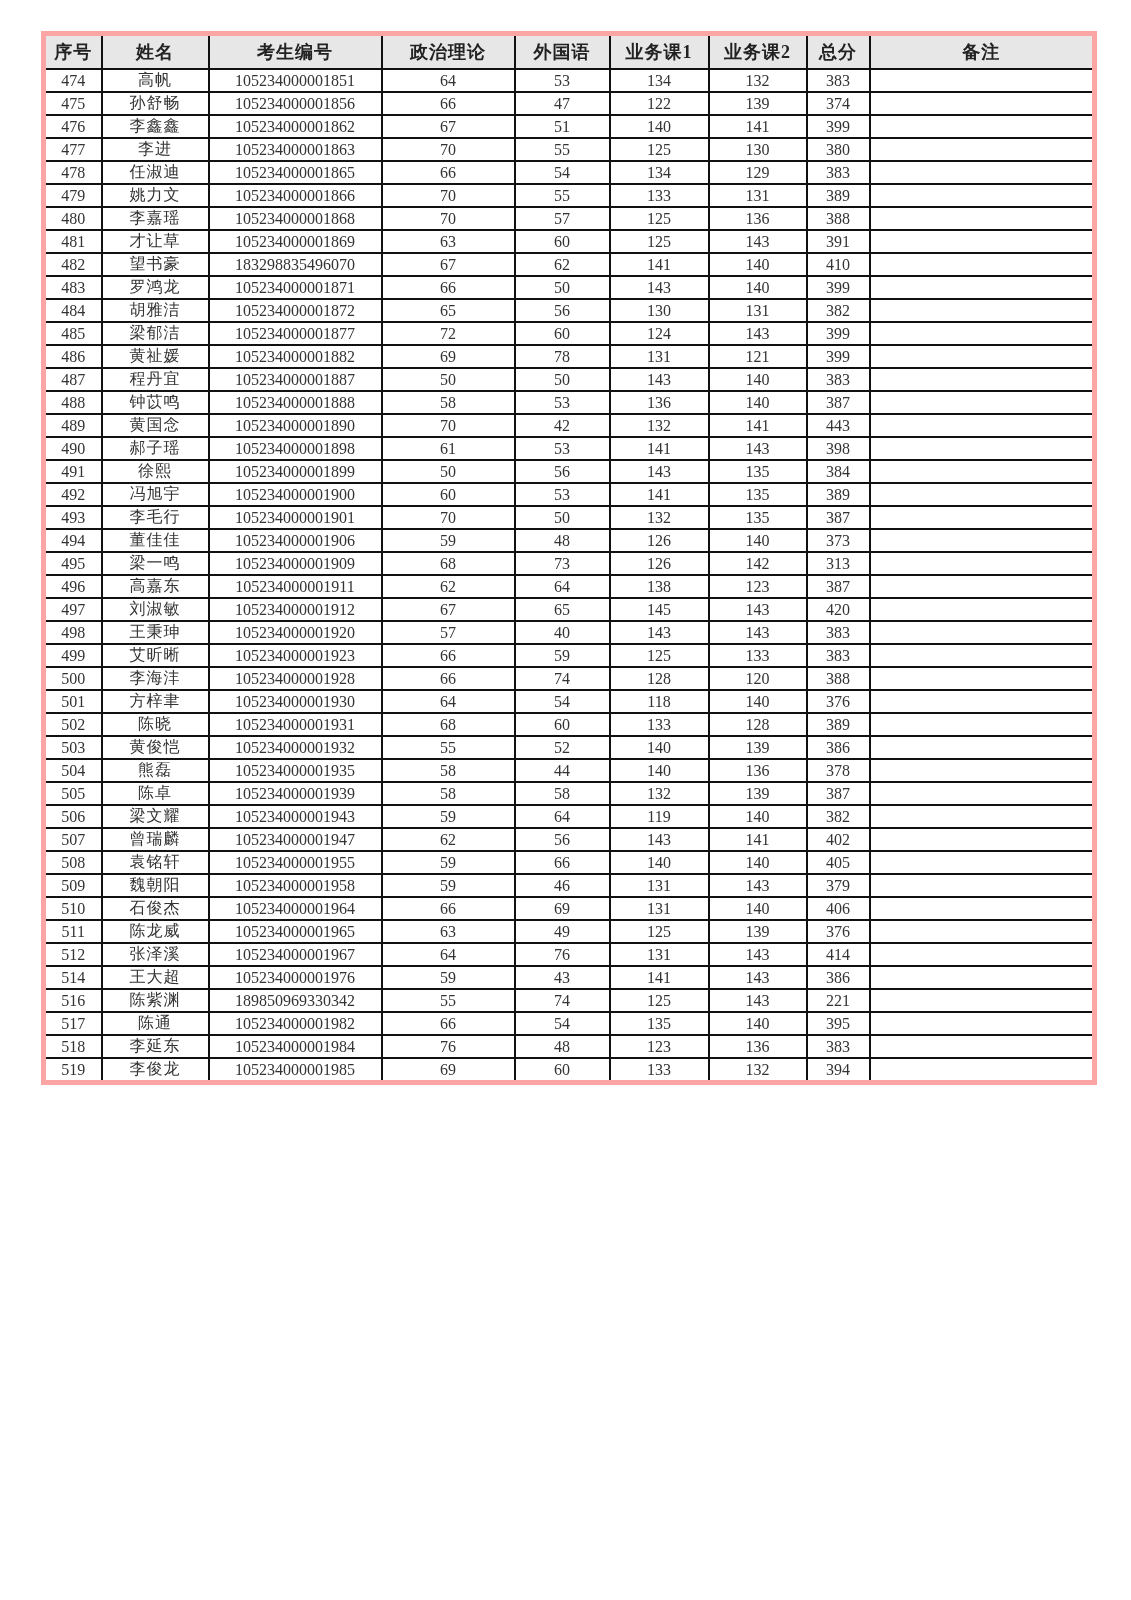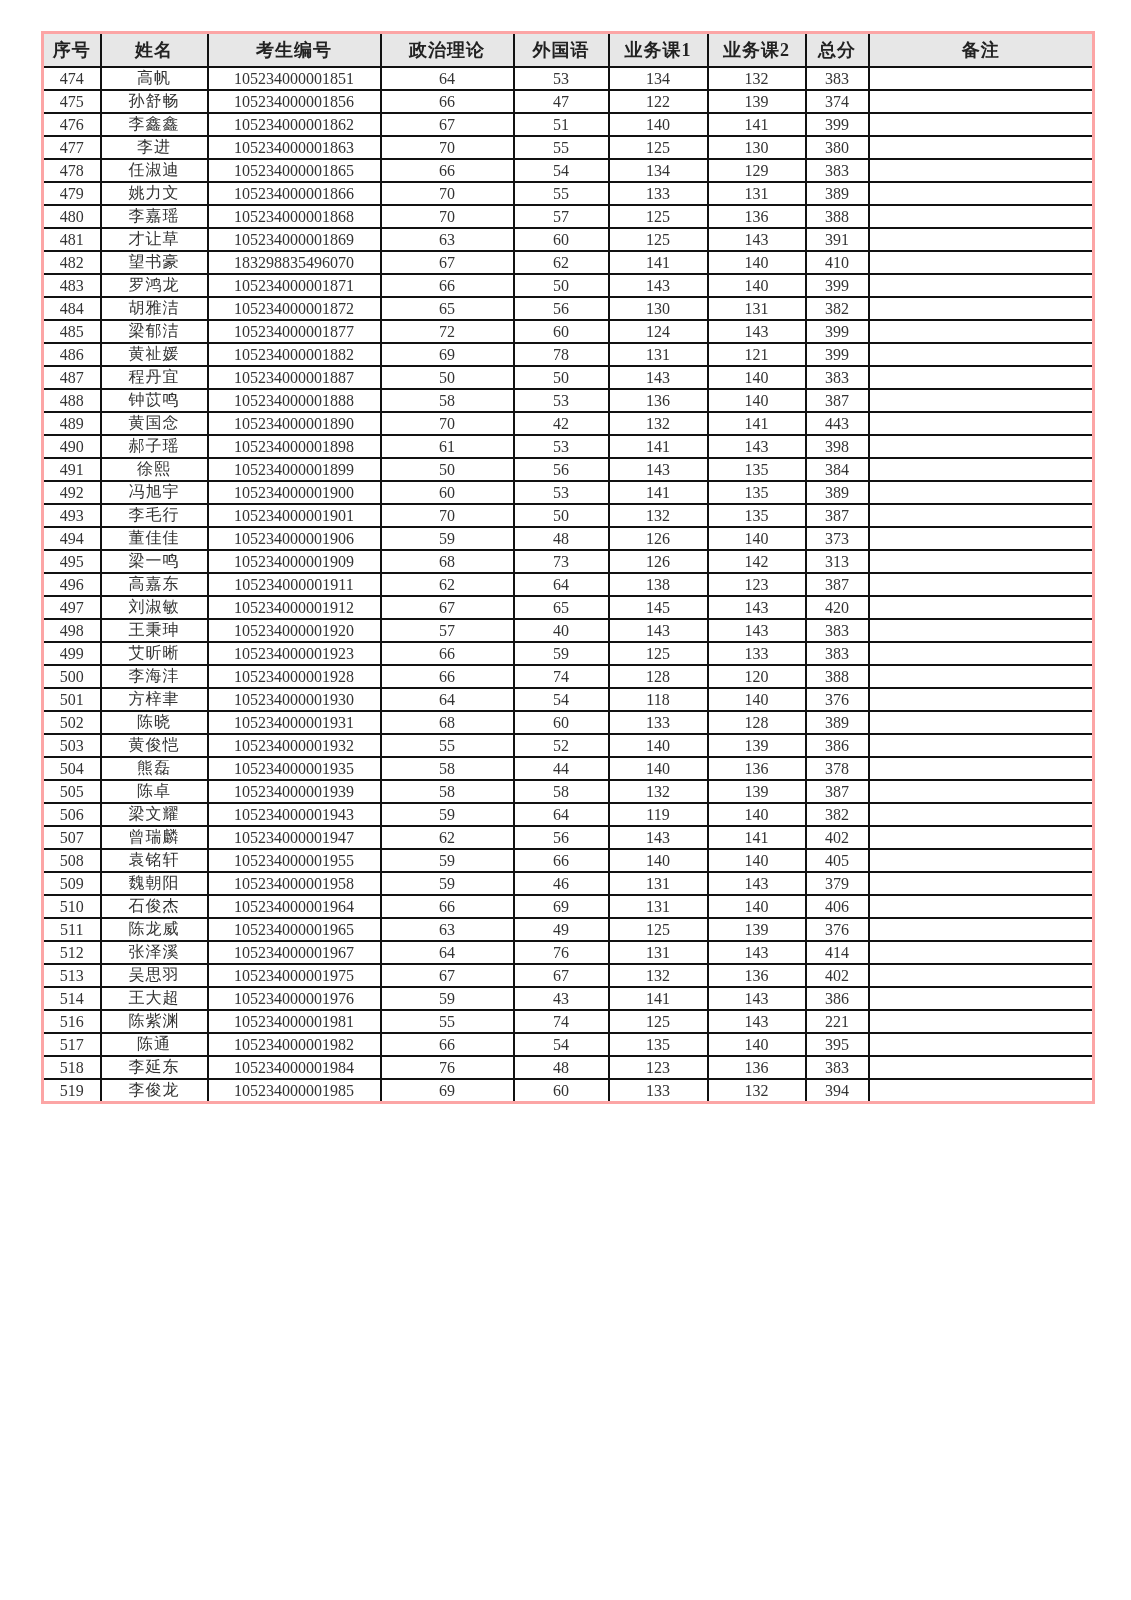--- a/index.html
+++ b/index.html
@@ -21,21 +21,21 @@
     height: 1600px;
     background: #ffffff;
   }
   table.score-table {
     position: absolute;
     left: 41px;
     top: 31px;
     width: 1051px;
     border-collapse: collapse;
     table-layout: fixed;
-    border: 3px solid #fca5a5;
+    border: 5px solid #fca5a5;
   }
   table.score-table th,
   table.score-table td {
     border: 2px solid #111111;
     padding: 0;
     text-align: center;
     vertical-align: middle;
     overflow: hidden;
     white-space: nowrap;
   }
@@ -513,45 +513,34 @@
           <td class="name-cell">张泽溪</td>
           <td class="id-cell">105234000001967</td>
           <td>64</td>
           <td>76</td>
           <td>131</td>
           <td>143</td>
           <td>414</td>
           <td></td>
         </tr>
         <tr>
-          <td>513</td>
-          <td class="name-cell">吴思羽</td>
-          <td class="id-cell">105234000001975</td>
-          <td>67</td>
-          <td>67</td>
-          <td>132</td>
-          <td>136</td>
-          <td>402</td>
-          <td></td>
-        </tr>
-        <tr>
           <td>514</td>
           <td class="name-cell">王大超</td>
           <td class="id-cell">105234000001976</td>
           <td>59</td>
           <td>43</td>
           <td>141</td>
           <td>143</td>
           <td>386</td>
           <td></td>
         </tr>
         <tr>
           <td>516</td>
           <td class="name-cell">陈紫渊</td>
-          <td class="id-cell">105234000001981</td>
+          <td class="id-cell">189850969330342</td>
           <td>55</td>
           <td>74</td>
           <td>125</td>
           <td>143</td>
           <td>221</td>
           <td></td>
         </tr>
         <tr>
           <td>517</td>
           <td class="name-cell">陈通</td>

